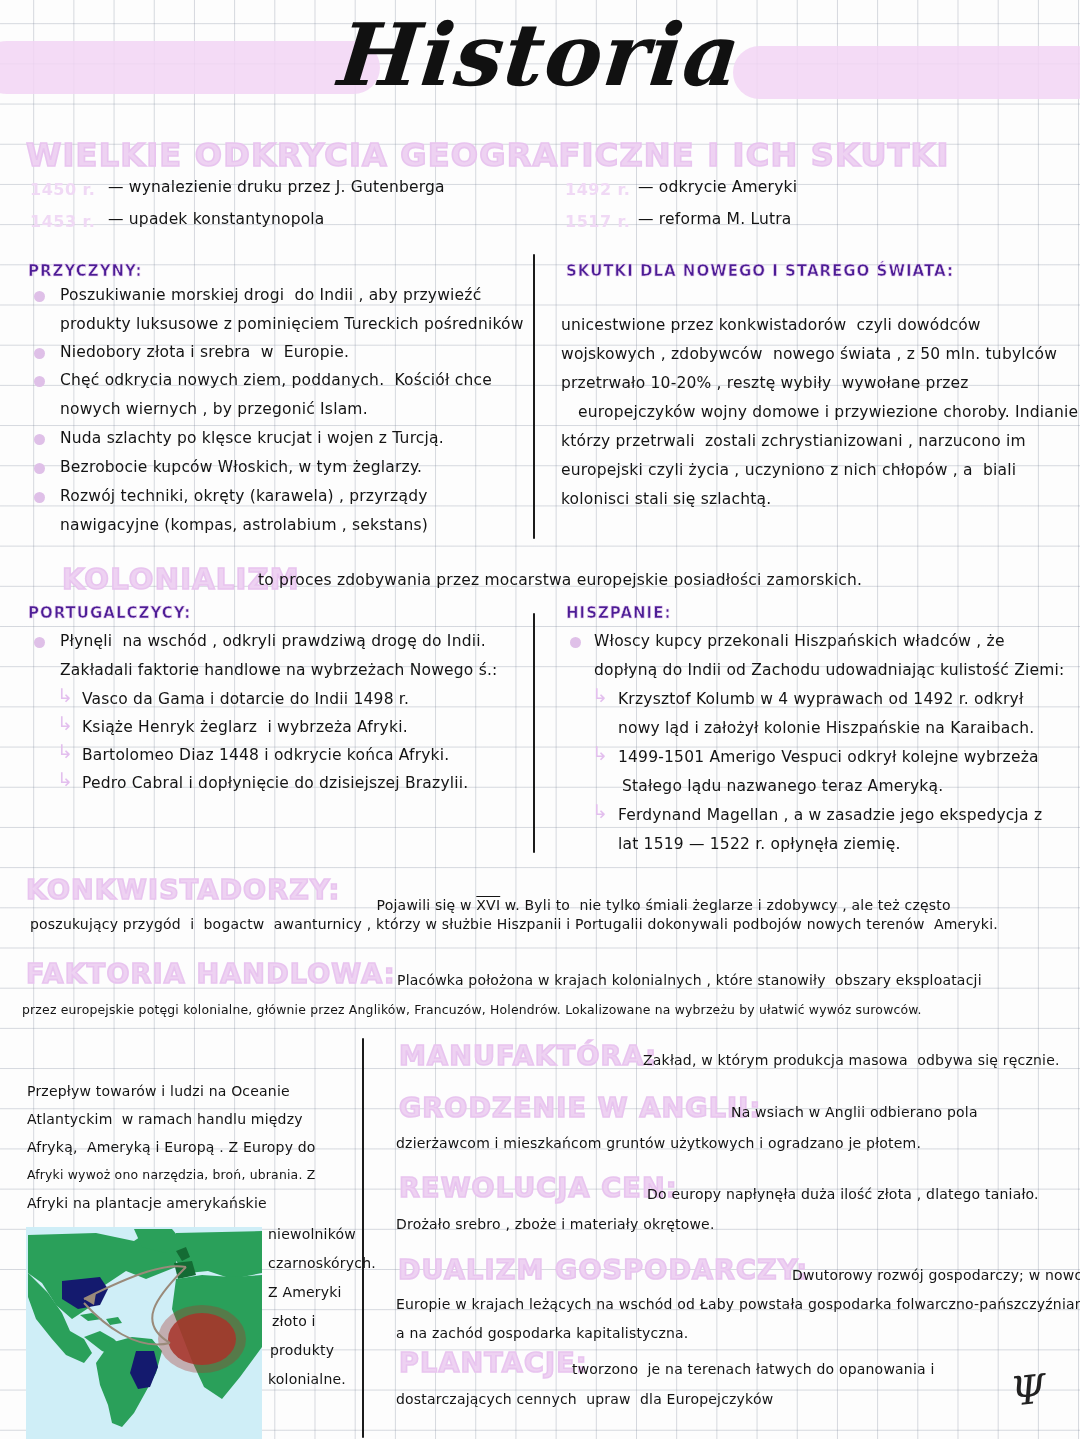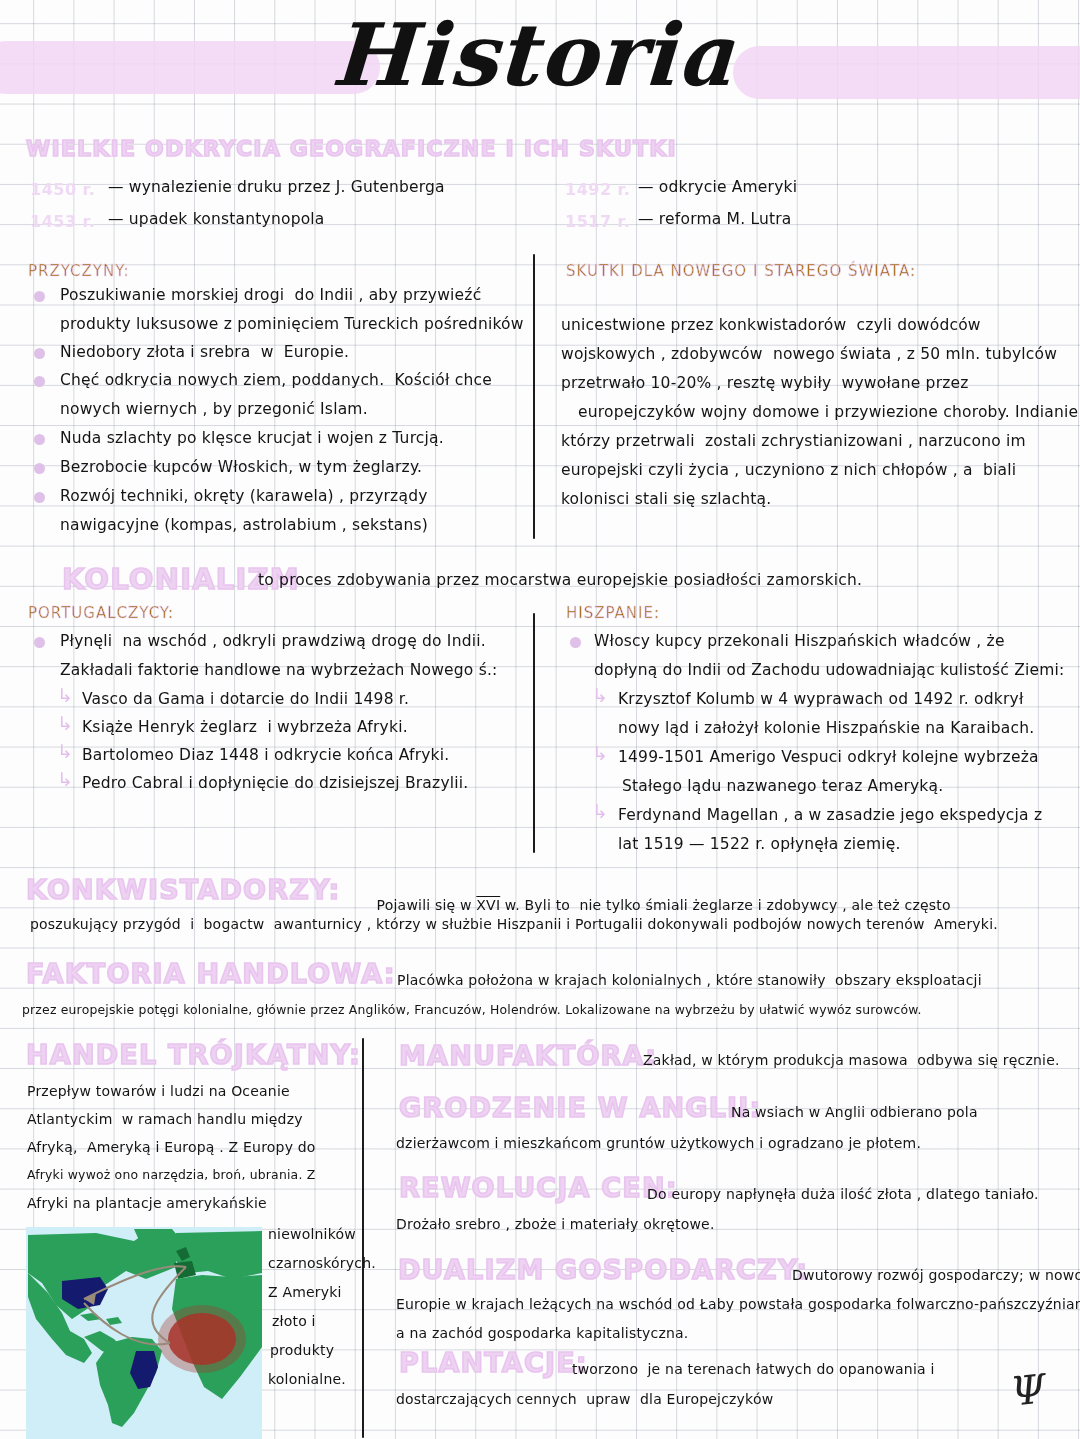--- a/index.html
+++ b/index.html
@@ -56,26 +56,26 @@
   
   .bubble{
     position:absolute;
     font-family:"DejaVu Sans", sans-serif;
     font-weight:700;
     color:#eed2f2;
     -webkit-text-stroke:1.6px #e8c4ef;
     letter-spacing:1.2px;
     white-space:nowrap;
   }
-  .bubble.h1{font-size:22px;}
+  .bubble.h1{font-size:32px;}
   .bubble.h2{font-size:29px;}
   .bubble.h3{font-size:27px;}
   .bubble.tiny{
-    font-size:15px;font-weight:400;
-    color:#a16207;-webkit-text-stroke:0.6px #ecd2f1;letter-spacing:1px;
+    font-size:15px;font-weight:700;
+    color:#4c1d95;-webkit-text-stroke:0.6px #ecd2f1;letter-spacing:1px;
   }
   .date{
     position:absolute;
     font-family:"DejaVu Sans", sans-serif;
     color:#f0d9f5;font-size:16px;font-weight:600;letter-spacing:.5px;
     white-space:nowrap;
   }
 
   
   .bul{
@@ -204,21 +204,20 @@
     <span>Pojawili się w </span><span class="ovl">XVI</span><span> w. Byli to  nie tylko śmiali żeglarze i zdobywcy , ale też często</span>
   </div>
   <div class="hw sm" style="left:30px;top:917px;">poszukujący przygód  i  bogactw  awanturnicy , którzy w służbie Hiszpanii i Portugalii dokonywali podbojów nowych terenów  Ameryki.</div>
 
   <div class="bubble h3" style="left:26px;top:958px;">FAKTORIA HANDLOWA:</div>
   <div class="hw sm" style="left:397px;top:973px;">Placówka położona w krajach kolonialnych , które stanowiły  obszary eksploatacji</div>
   <div class="hw xs" style="left:22px;top:1004px;">przez europejskie potęgi kolonialne, głównie przez Anglików, Francuzów, Holendrów. Lokalizowane na wybrzeżu by ułatwić wywóz surowców.</div>
 
   <div class="vrule" style="left:362px;top:1038px;height:400px;"></div>
 
-  <div class="bubble h3" style="left:26px;top:1039px;">HANDEL TRÓJKĄTNY:</div>
   <div class="hw sm" style="left:27px;top:1084px;">Przepływ towarów i ludzi na Oceanie</div>
   <div class="hw sm" style="left:27px;top:1112px;">Atlantyckim  w ramach handlu między</div>
   <div class="hw sm" style="left:27px;top:1140px;">Afryką,  Ameryką i Europą . Z Europy do</div>
   <div class="hw xs" style="left:27px;top:1169px;">Afryki wywoż ono narzędzia, broń, ubrania. Z</div>
   <div class="hw sm" style="left:27px;top:1196px;">Afryki na plantacje amerykańskie</div>
 
   <div id="map">
     <svg width="236" height="212" viewBox="0 0 236 212" xmlns="http://www.w3.org/2000/svg">
       <rect x="0" y="0" width="236" height="212" fill="#cfeef7"></rect>
 

